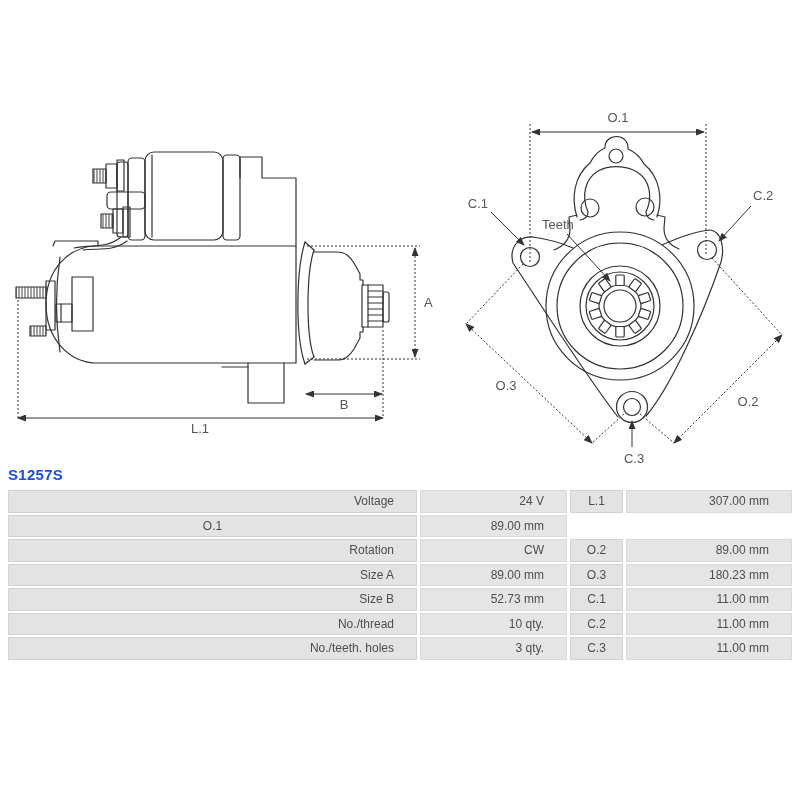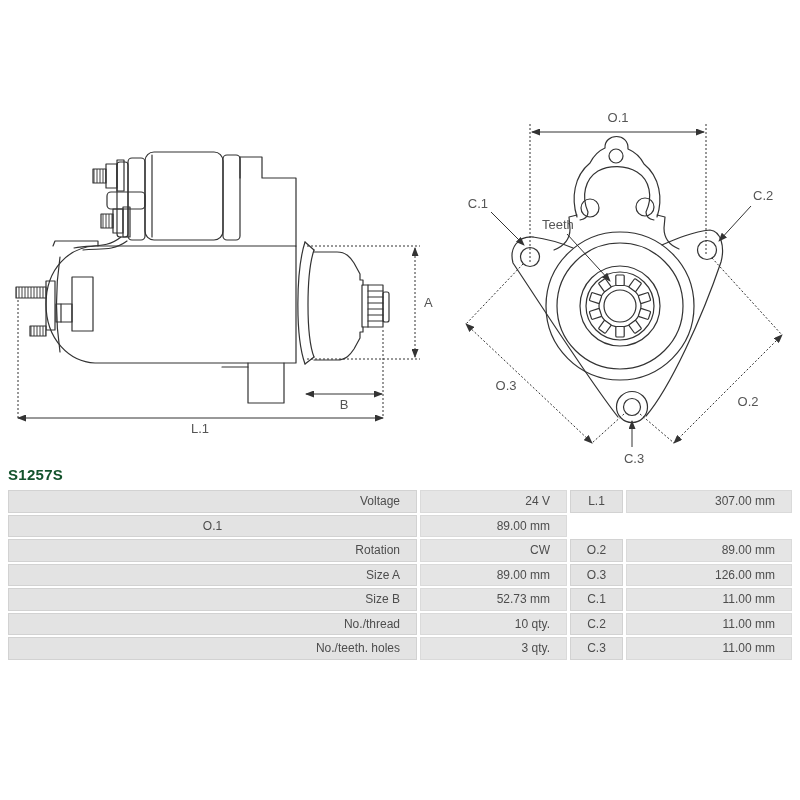--- a/index.html
+++ b/index.html
@@ -6,34 +6,34 @@
   .canvas{
     position:relative;width:800px;height:800px;background:#ffffff;overflow:hidden;
     font-family:"Liberation Sans","DejaVu Sans",sans-serif;
   }
   svg text{
     font-family:"Liberation Sans","DejaVu Sans",sans-serif;
     font-size:13px;fill:#555555;
   }
   .part-number{
     position:absolute;left:8px;top:466px;
-    font-size:15px;font-weight:bold;color:#14532d;letter-spacing:.3px;
+    font-size:15px;font-weight:bold;color:#1d4ed8;letter-spacing:.3px;
   }
   .spec-table{position:absolute;left:8px;top:490px;width:784px;}
   .tr{
     display:grid;grid-template-columns:409px 147px 53px 166px;column-gap:3px;
     height:22.5px;margin-bottom:2px;
   }
   .td{
     box-sizing:border-box;display:flex;align-items:center;
     font-size:12px;color:#4d4d4d;white-space:nowrap;overflow:hidden;
   }
   .td.g{background:#e3e3e3;border:1px solid #d2d2d2;}
   .td.w{background:#e5e5e5;border:1px solid #dadada;}
-  .td.right{justify-content:flex-end;padding-right:16px;}
+  .td.right{justify-content:flex-end;padding-right:22px;}
   .td.center{justify-content:center;}
 </style>
 </head>
 <body>
 
 <div class="canvas">
 
   <svg width="800" height="470" viewBox="0 0 800 470" style="position:absolute;left:0;top:0;">
     <defs>
       <marker id="arr" orient="auto-start-reverse" markerWidth="9" markerHeight="7" refX="8" refY="3.5">
@@ -207,21 +207,21 @@
     <div class="tr">
       <div class="td g right">Rotation</div>
       <div class="td w right">CW</div>
       <div class="td g center">O.2</div>
       <div class="td w right">89.00 mm</div>
     </div>
     <div class="tr">
       <div class="td g right">Size A</div>
       <div class="td w right">89.00 mm</div>
       <div class="td g center">O.3</div>
-      <div class="td w right">126.00 mm</div>
+      <div class="td w right">180.23 mm</div>
     </div>
     <div class="tr">
       <div class="td g right">Size B</div>
       <div class="td w right">52.73 mm</div>
       <div class="td g center">C.1</div>
       <div class="td w right">11.00 mm</div>
     </div>
     <div class="tr">
       <div class="td g right">No./thread</div>
       <div class="td w right">10 qty.</div>

